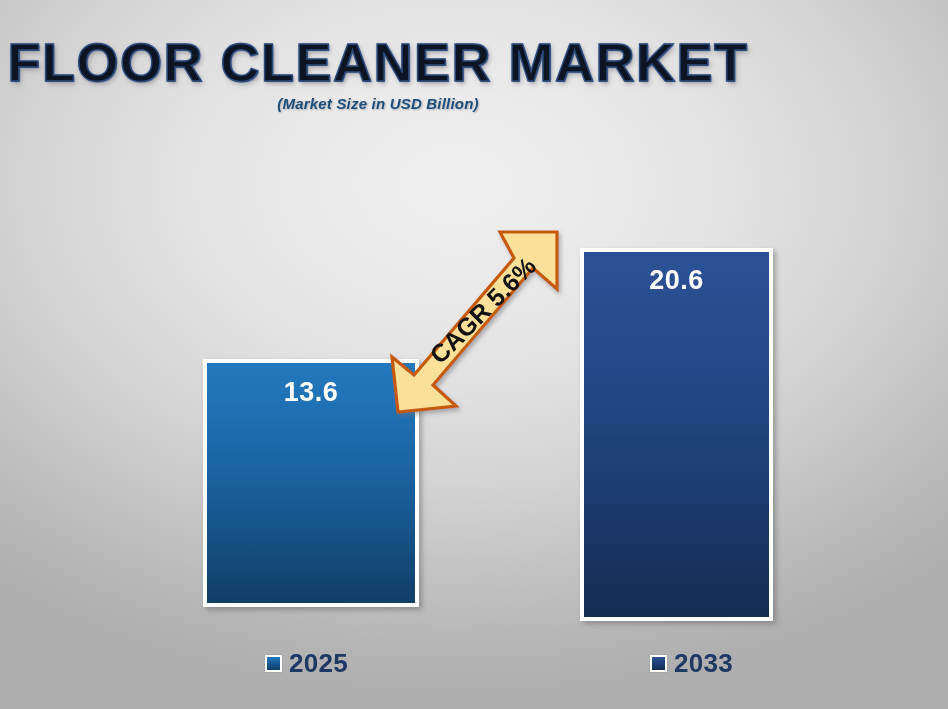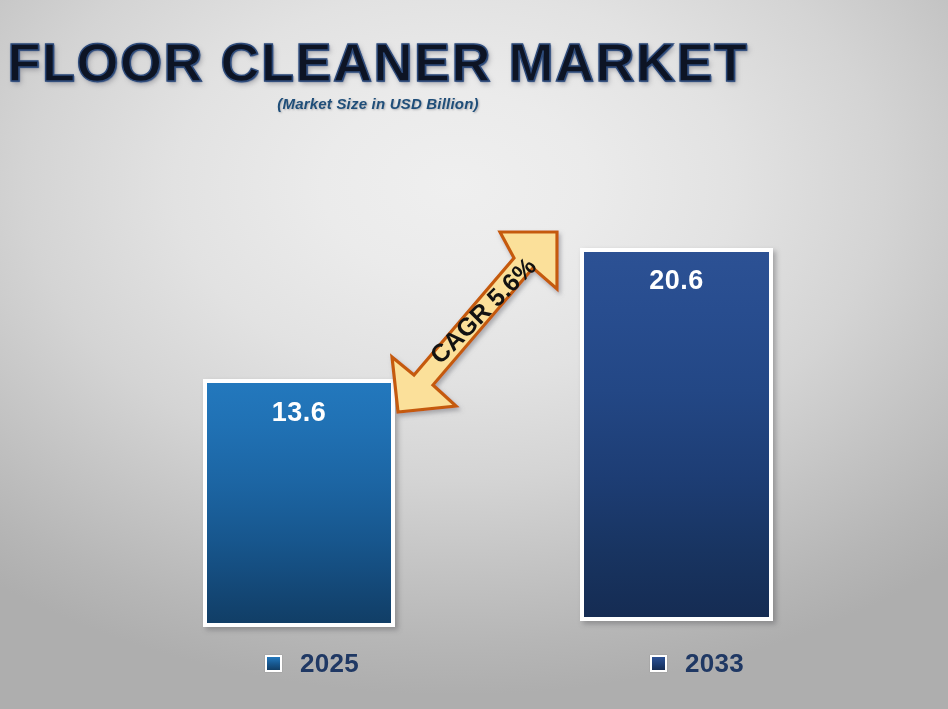--- a/index.html
+++ b/index.html
@@ -63,22 +63,22 @@
 
   
   .bar {
     position: absolute;
     box-sizing: border-box;
     border: 4px solid #ffffff;
     box-shadow: 3px 3px 5px rgba(90,90,95,0.45);
   }
   .bar-2025 {
     left: 203px;
-    top: 379px;
-    width: 192px;
+    top: 359px;
+    width: 216px;
     height: 248px;
     background: linear-gradient(to bottom, #2378bd 0%, #2071b4 18%, #1c65a3 42%, #17568d 66%, #134674 88%, #113e66 100%);
   }
   .bar-2033 {
     left: 580px;
     top: 248px;
     width: 193px;
     height: 373px;
     background: linear-gradient(to bottom, #2c5194 0%, #284d8f 16%, #234785 38%, #1d3d74 62%, #183461 82%, #152c53 100%);
     padding-left: 13px;
@@ -127,21 +127,21 @@
     position: absolute;
     top: 650px;
     left: 0;
     width: 948px;
     height: 40px;
   }
   .legend-item {
     position: absolute;
     display: flex;
     align-items: center;
-    gap: 18px;
+    gap: 7px;
   }
   .legend-item-2025 { left: 265px; top: 0; }
   .legend-item-2033 { left: 610px; top: 0; padding-left: 40px; }
   .legend-swatch {
     width: 17px;
     height: 17px;
     box-sizing: border-box;
     border: 2px solid #ffffff;
     box-shadow: 0 0 1px rgba(100,100,100,0.6);
   }

